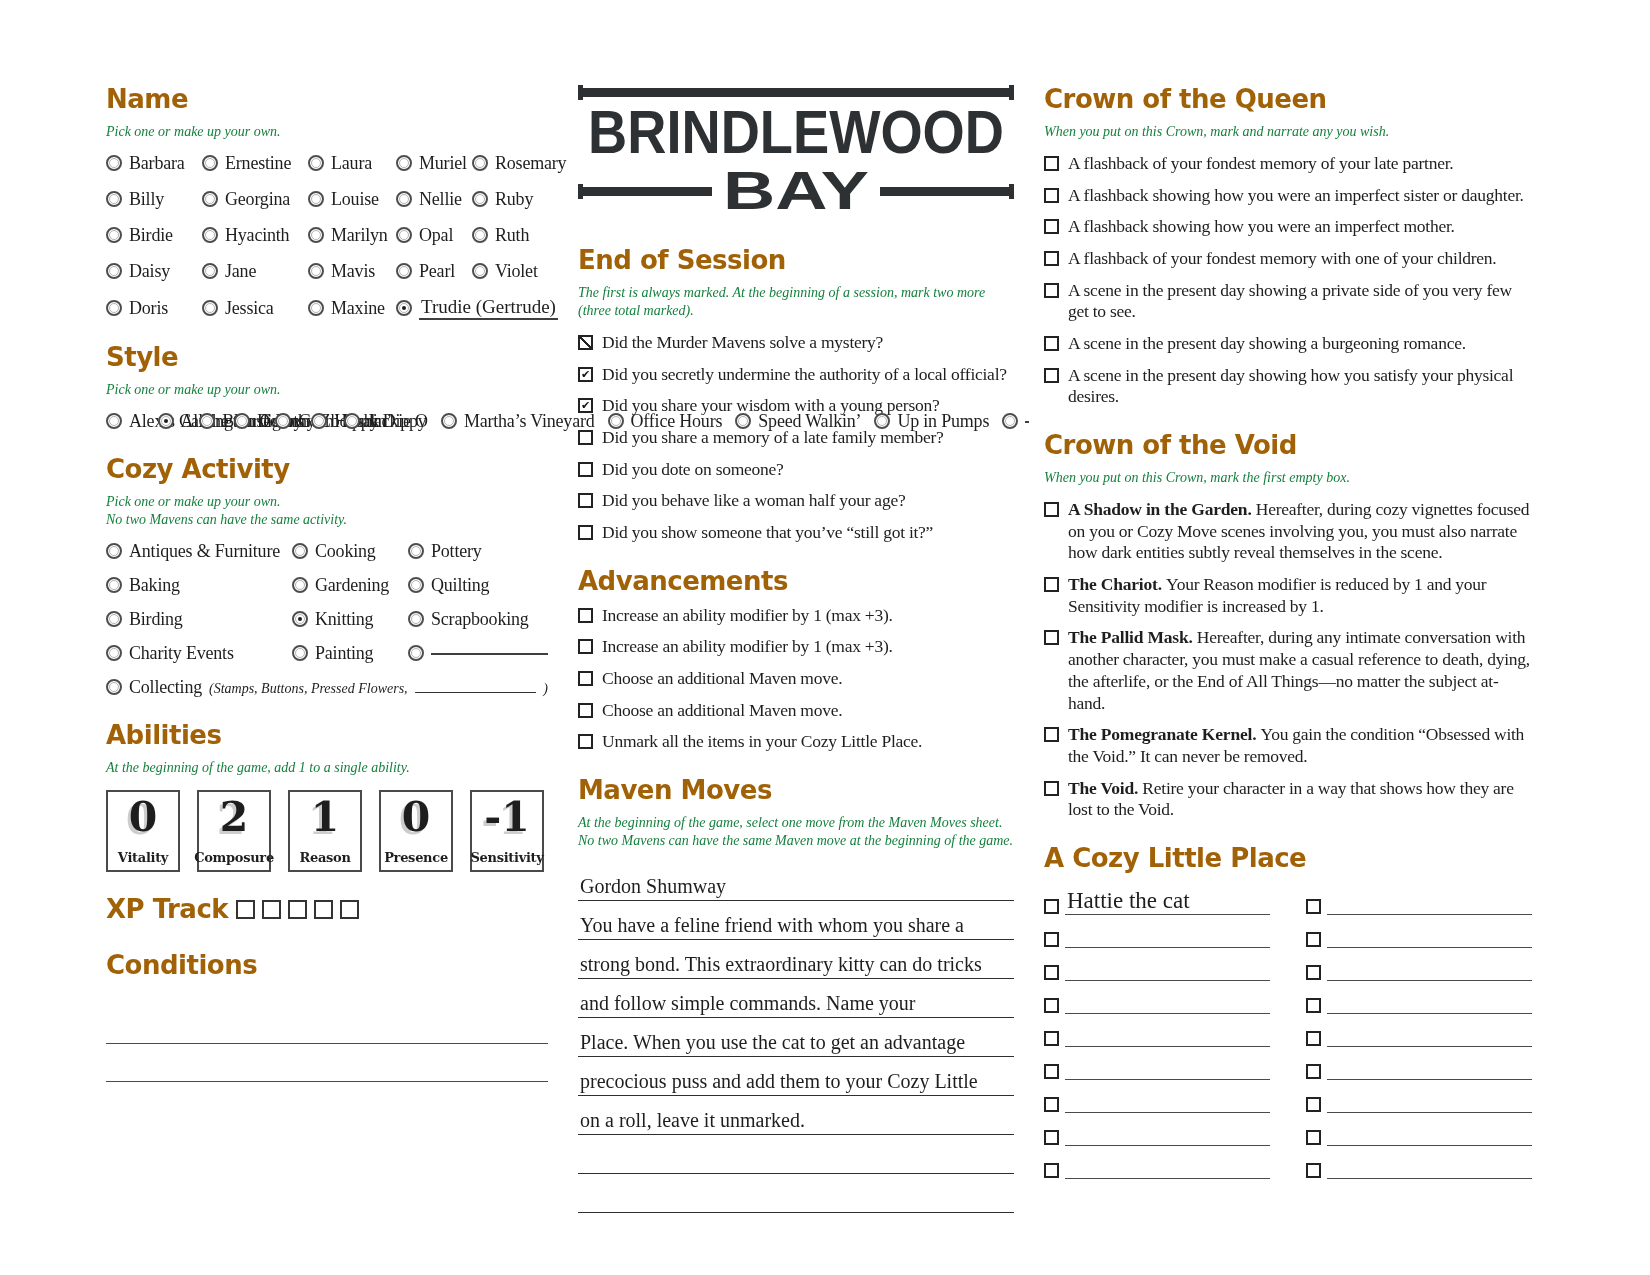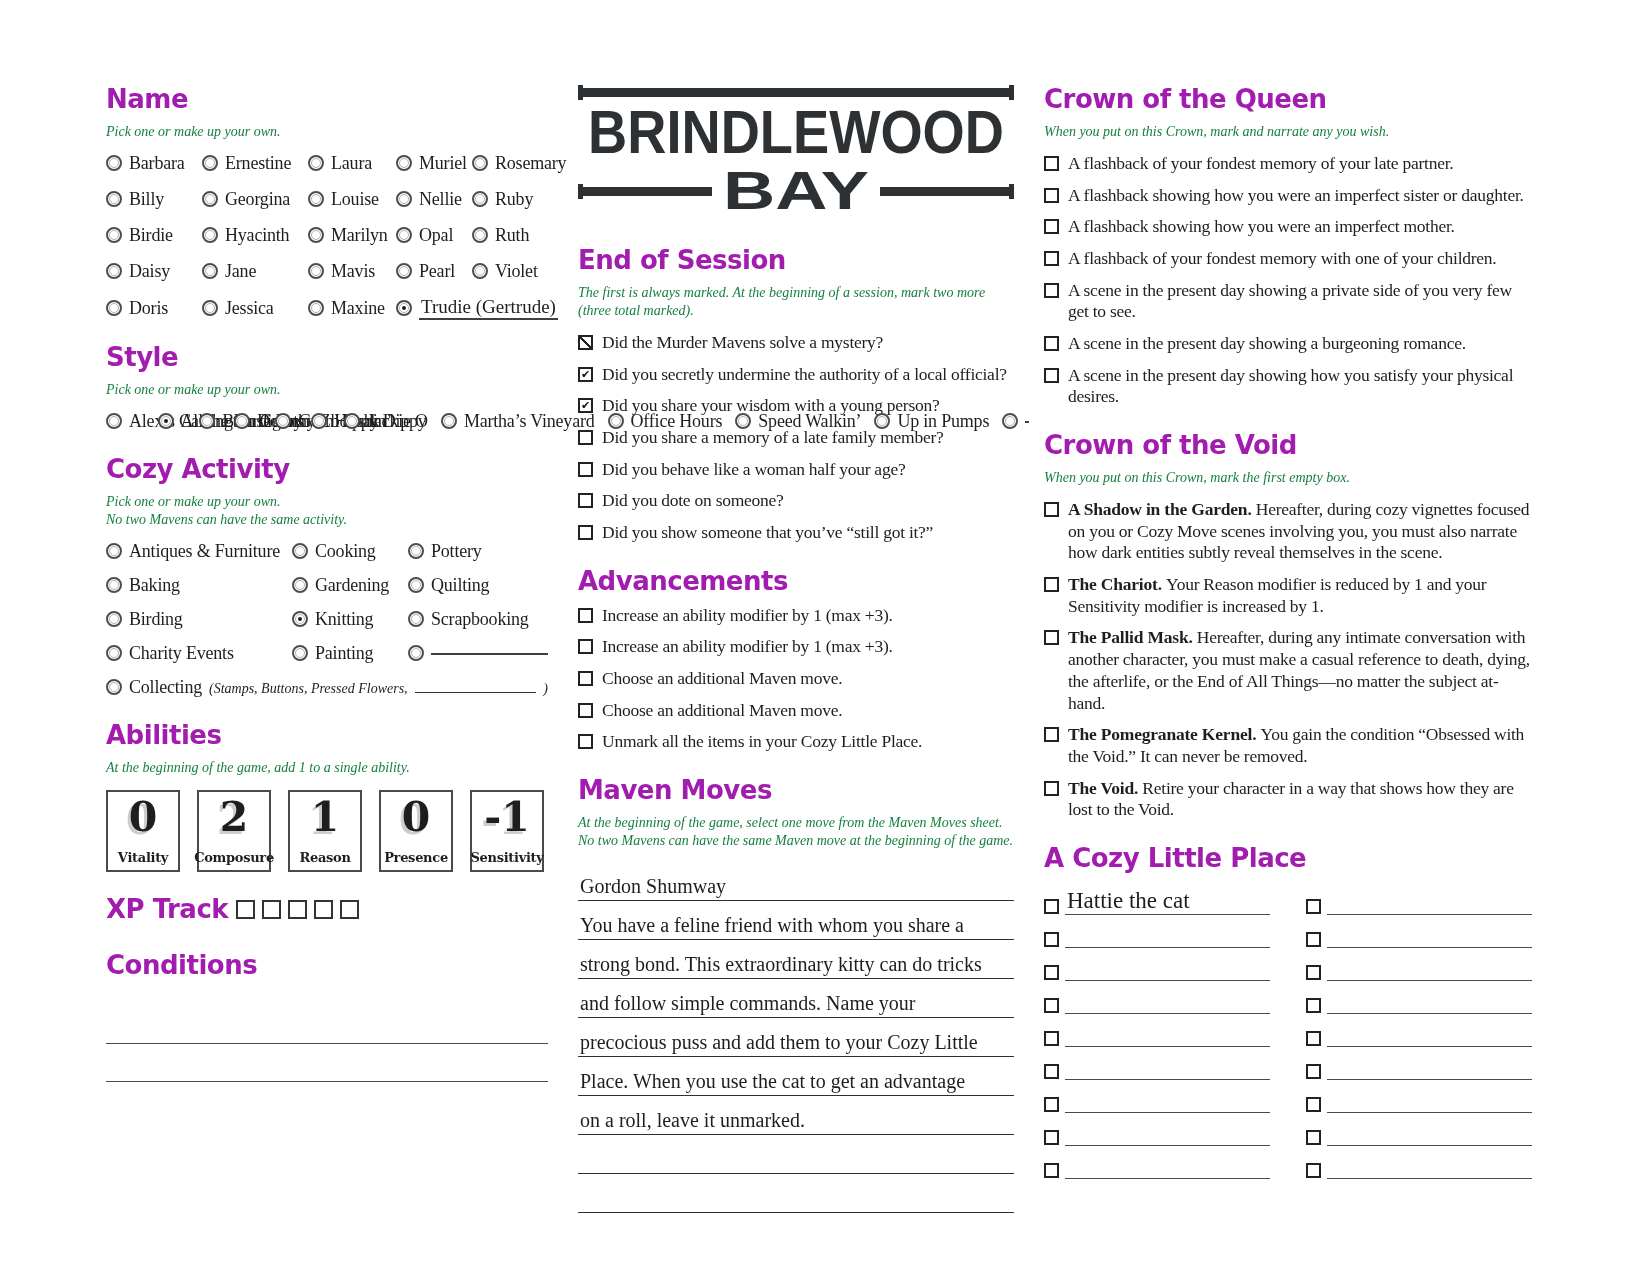--- a/index.html
+++ b/index.html
@@ -5,21 +5,21 @@
   html,body{margin:0;padding:0;background:#fff;}
   body{width:1650px;height:1275px;overflow:hidden;color:#1e1e1e;
        font-family:"Liberation Serif", serif;}
   .sheet{box-sizing:border-box;padding:84px 0 0 106px;display:flex;gap:30px;}
   .col{display:block;}
   #col-left{width:442px;}
   #col-mid{width:436px;}
   #col-right{width:488px;}
   section{margin:0 0 22px 0;}
   h2.heading{font-family:"DejaVu Sans", sans-serif;font-weight:700;font-size:26px;
-     color:#a21caf;margin:0 0 9px 0;letter-spacing:-0.5px;}
+     color:#a16207;margin:0 0 9px 0;letter-spacing:-0.5px;}
   p.hint{font-style:italic;font-size:14px;line-height:1.28;margin:0 0 12px 0;color:#15803d;}
   
   .radio{width:16px;height:16px;box-sizing:border-box;border:2px solid #4d4d4d;
      border-radius:50%;position:relative;flex:none;background:#fff;}
   .radio::before{content:"";position:absolute;inset:1px;border:1.5px solid #b3b3b3;border-radius:50%;}
   .radio.sel::after{content:"";position:absolute;inset:4px;background:#1d1d1d;border-radius:50%;}
   .opt{display:flex;align-items:center;gap:7px;min-width:0;}
   .olabel{font-size:18px;letter-spacing:-0.2px;white-space:nowrap;}
   .writein{flex:1;border-bottom:2px solid #3f3f3f;font-size:19px;line-height:1.05;
      padding:0 2px 1px 2px;white-space:nowrap;}
@@ -387,25 +387,25 @@
           <div class="check-item">
             <span class="cbox m-check">✔</span>
             <span class="ctext">Did you share your wisdom with a young person?</span>
           </div>
           <div class="check-item">
             <span class="cbox"></span>
             <span class="ctext">Did you share a memory of a late family member?</span>
           </div>
           <div class="check-item">
             <span class="cbox"></span>
+            <span class="ctext">Did you dote on someone?</span>
+          </div>
+          <div class="check-item">
+            <span class="cbox"></span>
             <span class="ctext">Did you behave like a woman half your age?</span>
-          </div>
-          <div class="check-item">
-            <span class="cbox"></span>
-            <span class="ctext">Did you dote on someone?</span>
           </div>
           <div class="check-item">
             <span class="cbox"></span>
             <span class="ctext">Did you show someone that you’ve “still got it?”</span>
           </div>
         </div>
     </section>
 
     <section>
       <h2 class="heading">Advancements</h2>
@@ -434,22 +434,22 @@
     </section>
 
     <section>
       <h2 class="heading">Maven Moves</h2>
       <p class="hint">At the beginning of the game, select one move from the Maven Moves sheet. No two Mavens can have the same Maven move at the beginning of the game.</p>
       <div id="maven-lines">
           <div class="mline">Gordon Shumway</div>
           <div class="mline">You have a feline friend with whom you share a</div>
           <div class="mline">strong bond. This extraordinary kitty can do tricks</div>
           <div class="mline">and follow simple commands. Name your</div>
+          <div class="mline">Place. When you use the cat to get an advantage</div>
           <div class="mline">precocious puss and add them to your Cozy Little</div>
-          <div class="mline">Place. When you use the cat to get an advantage</div>
           <div class="mline">on a roll, leave it unmarked.</div>
           <div class="mline"></div>
           <div class="mline"></div>
         </div>
     </section>
   </div>
 
   <div class="col" id="col-right">
     <section>
       <h2 class="heading">Crown of the Queen</h2>

